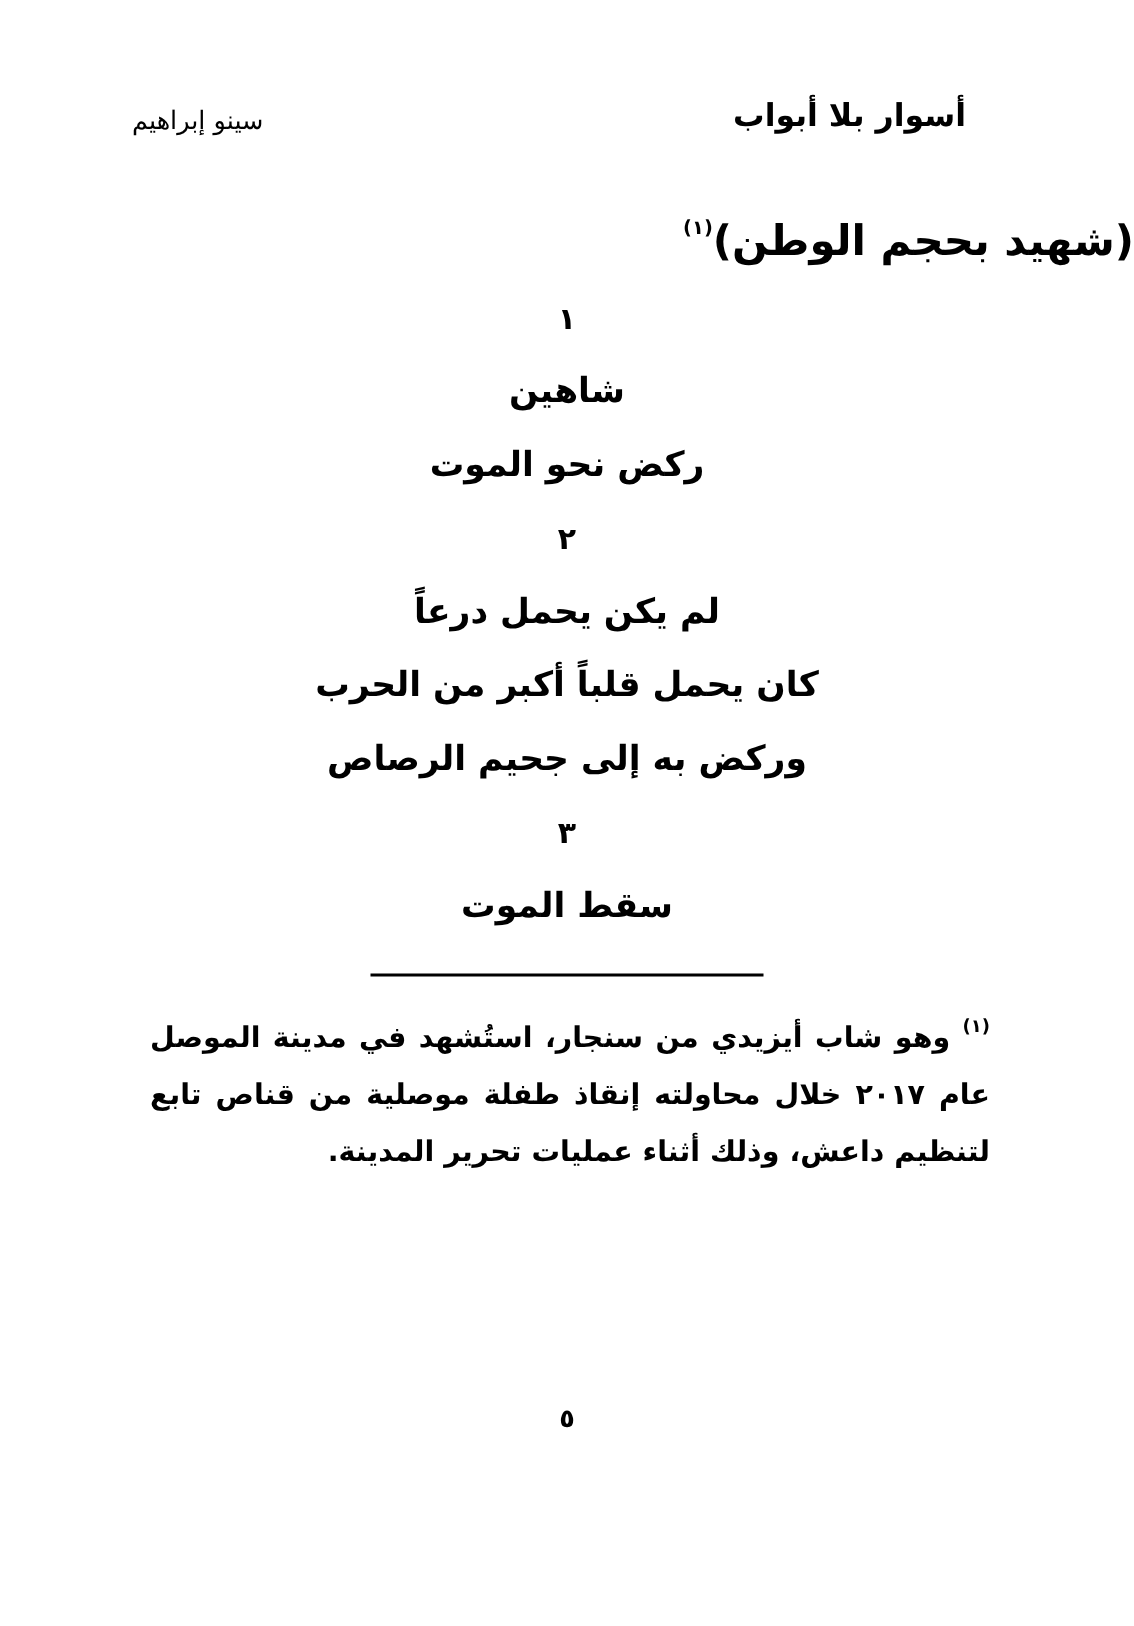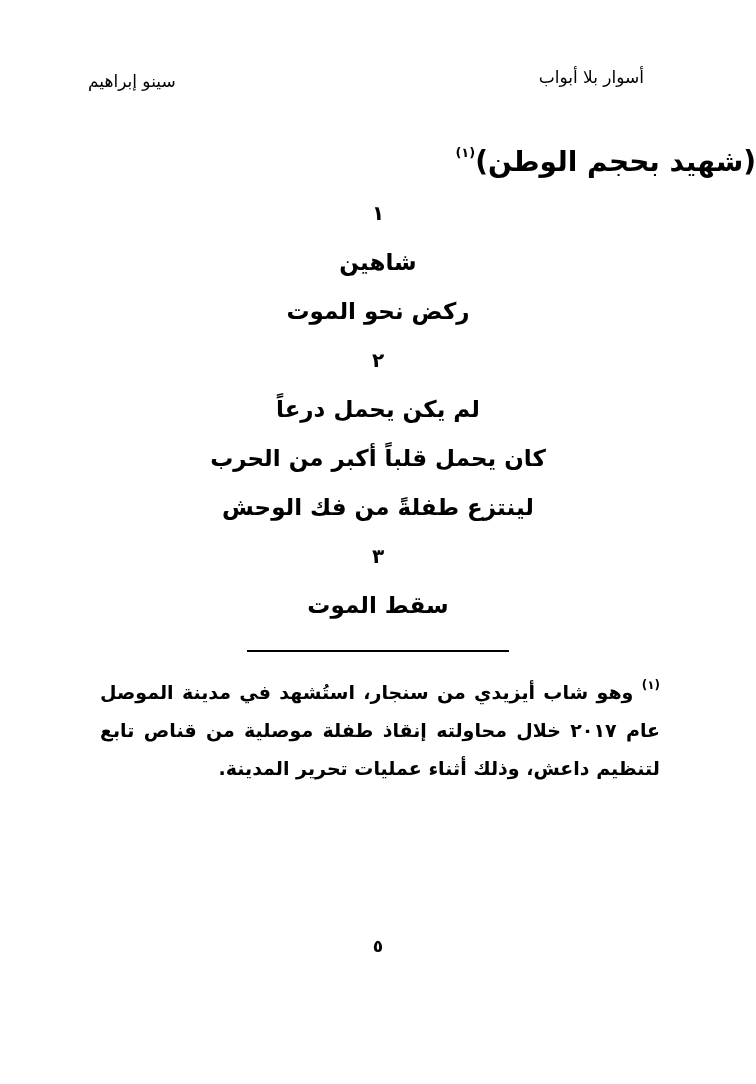--- a/index.html
+++ b/index.html
@@ -24,22 +24,22 @@
     top: 60px;
     left: 0;
     right: 0;
     height: 34px;
     direction: rtl;
   }
   .running-header .hdr-right {
     position: absolute;
     right: 112px;
     top: 0;
-    font-size: 17px;
-    font-weight: 400;
+    font-size: 21px;
+    font-weight: 700;
     line-height: 34px;
     letter-spacing: 0.5px;
   }
   .running-header .hdr-left {
     position: absolute;
     left: 88px;
     top: 4px;
     font-size: 17px;
     font-weight: 400;
     line-height: 34px;
@@ -118,21 +118,21 @@
 
   <div class="poem-title"><span>(شهيد بحجم الوطن)</span><sup>(١)</sup></div>
 
   <div class="poem-body">
     <div class="poem-line poem-number">١</div>
     <div class="poem-line poem-verse">شاهين</div>
     <div class="poem-line poem-verse">ركض نحو الموت</div>
     <div class="poem-line poem-number">٢</div>
     <div class="poem-line poem-verse">لم يكن يحمل درعاً</div>
     <div class="poem-line poem-verse">كان يحمل قلباً أكبر من الحرب</div>
-    <div class="poem-line poem-verse">لينتزع طفلةً من فك الوحش</div>
+    <div class="poem-line poem-verse">وركض به إلى جحيم الرصاص</div>
     <div class="poem-line poem-number">٣</div>
     <div class="poem-line poem-verse">سقط الموت</div>
   </div>
 
   <hr class="footnote-divider">
 
   <div class="footnote"><sup>(١)</sup> <span>وهو شاب أيزيدي من سنجار، استُشهد في مدينة الموصل عام ٢٠١٧ خلال محاولته إنقاذ طفلة موصلية من قناص تابع لتنظيم داعش، وذلك أثناء عمليات تحرير المدينة.</span></div>
 
   <div class="page-number">٥</div>
 

